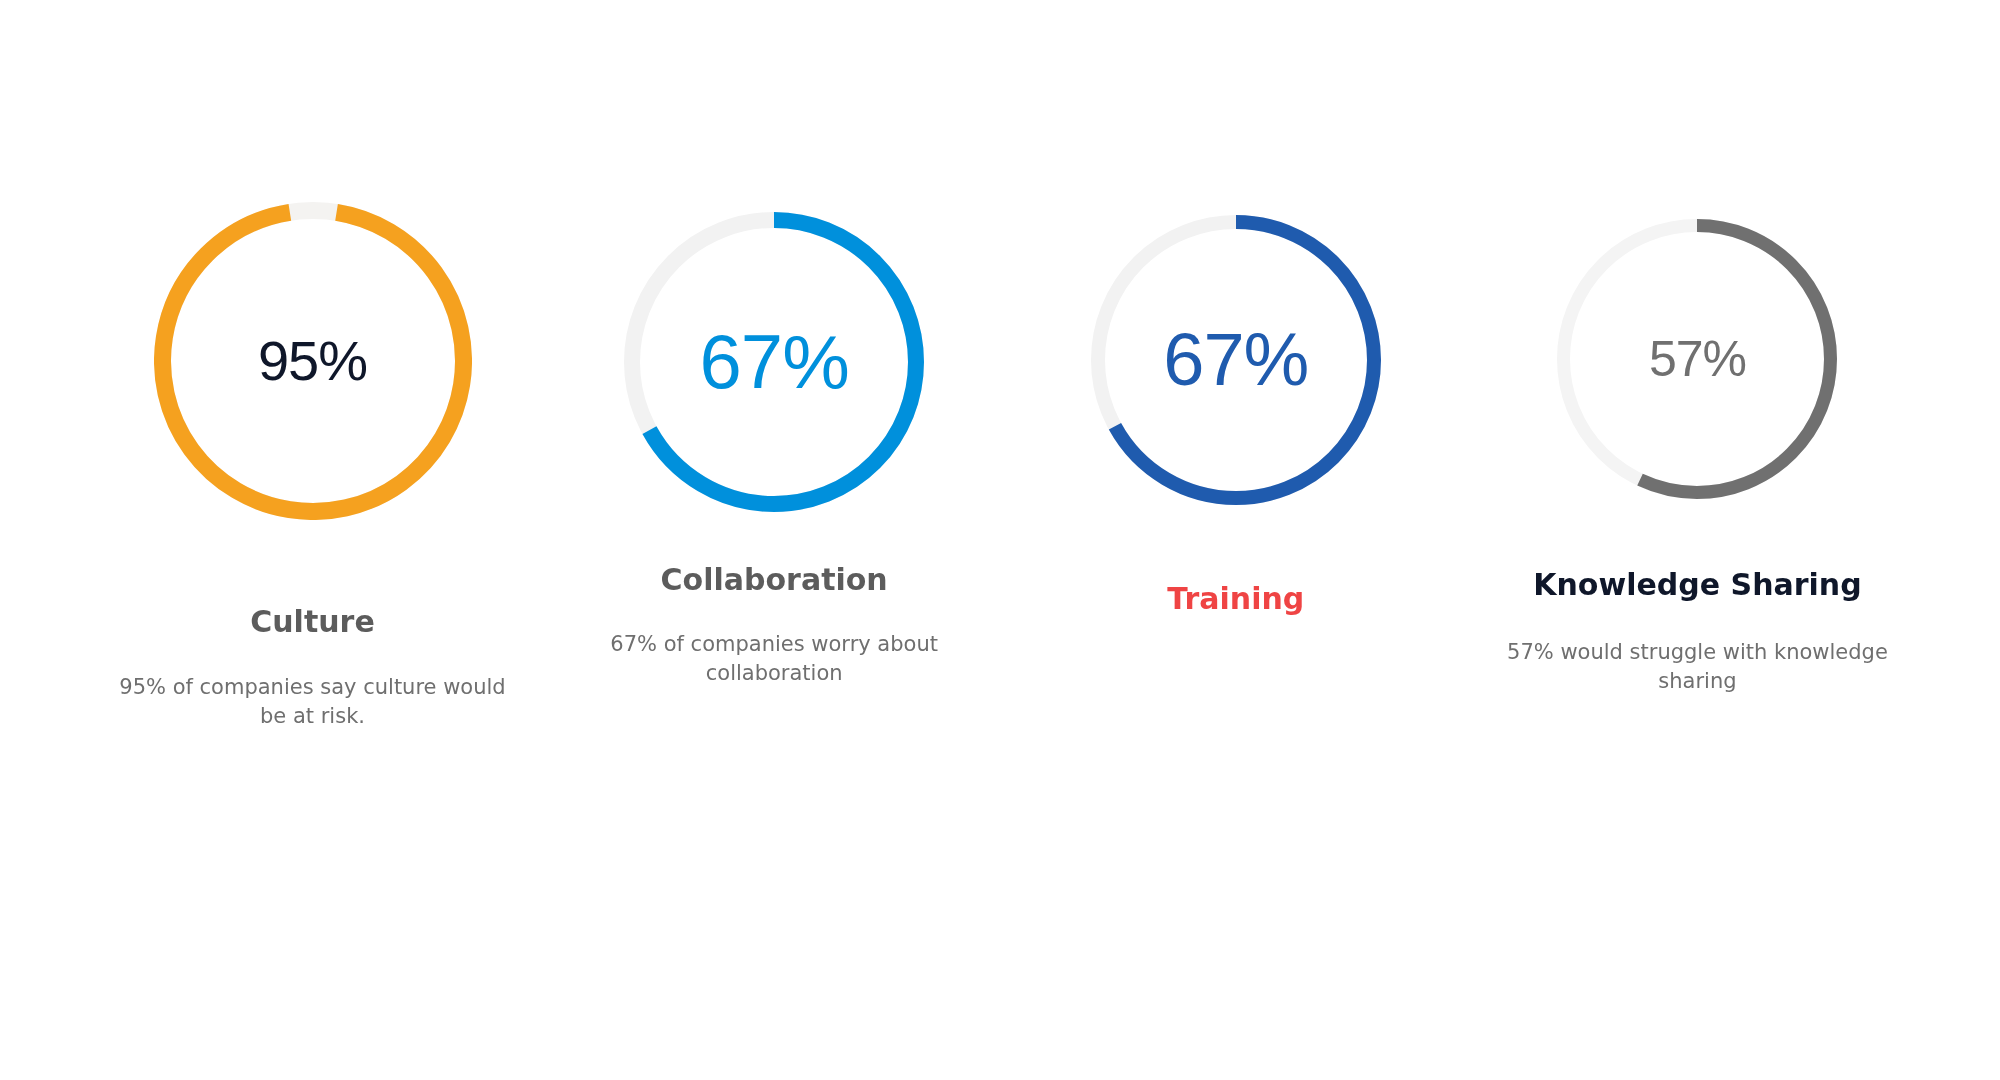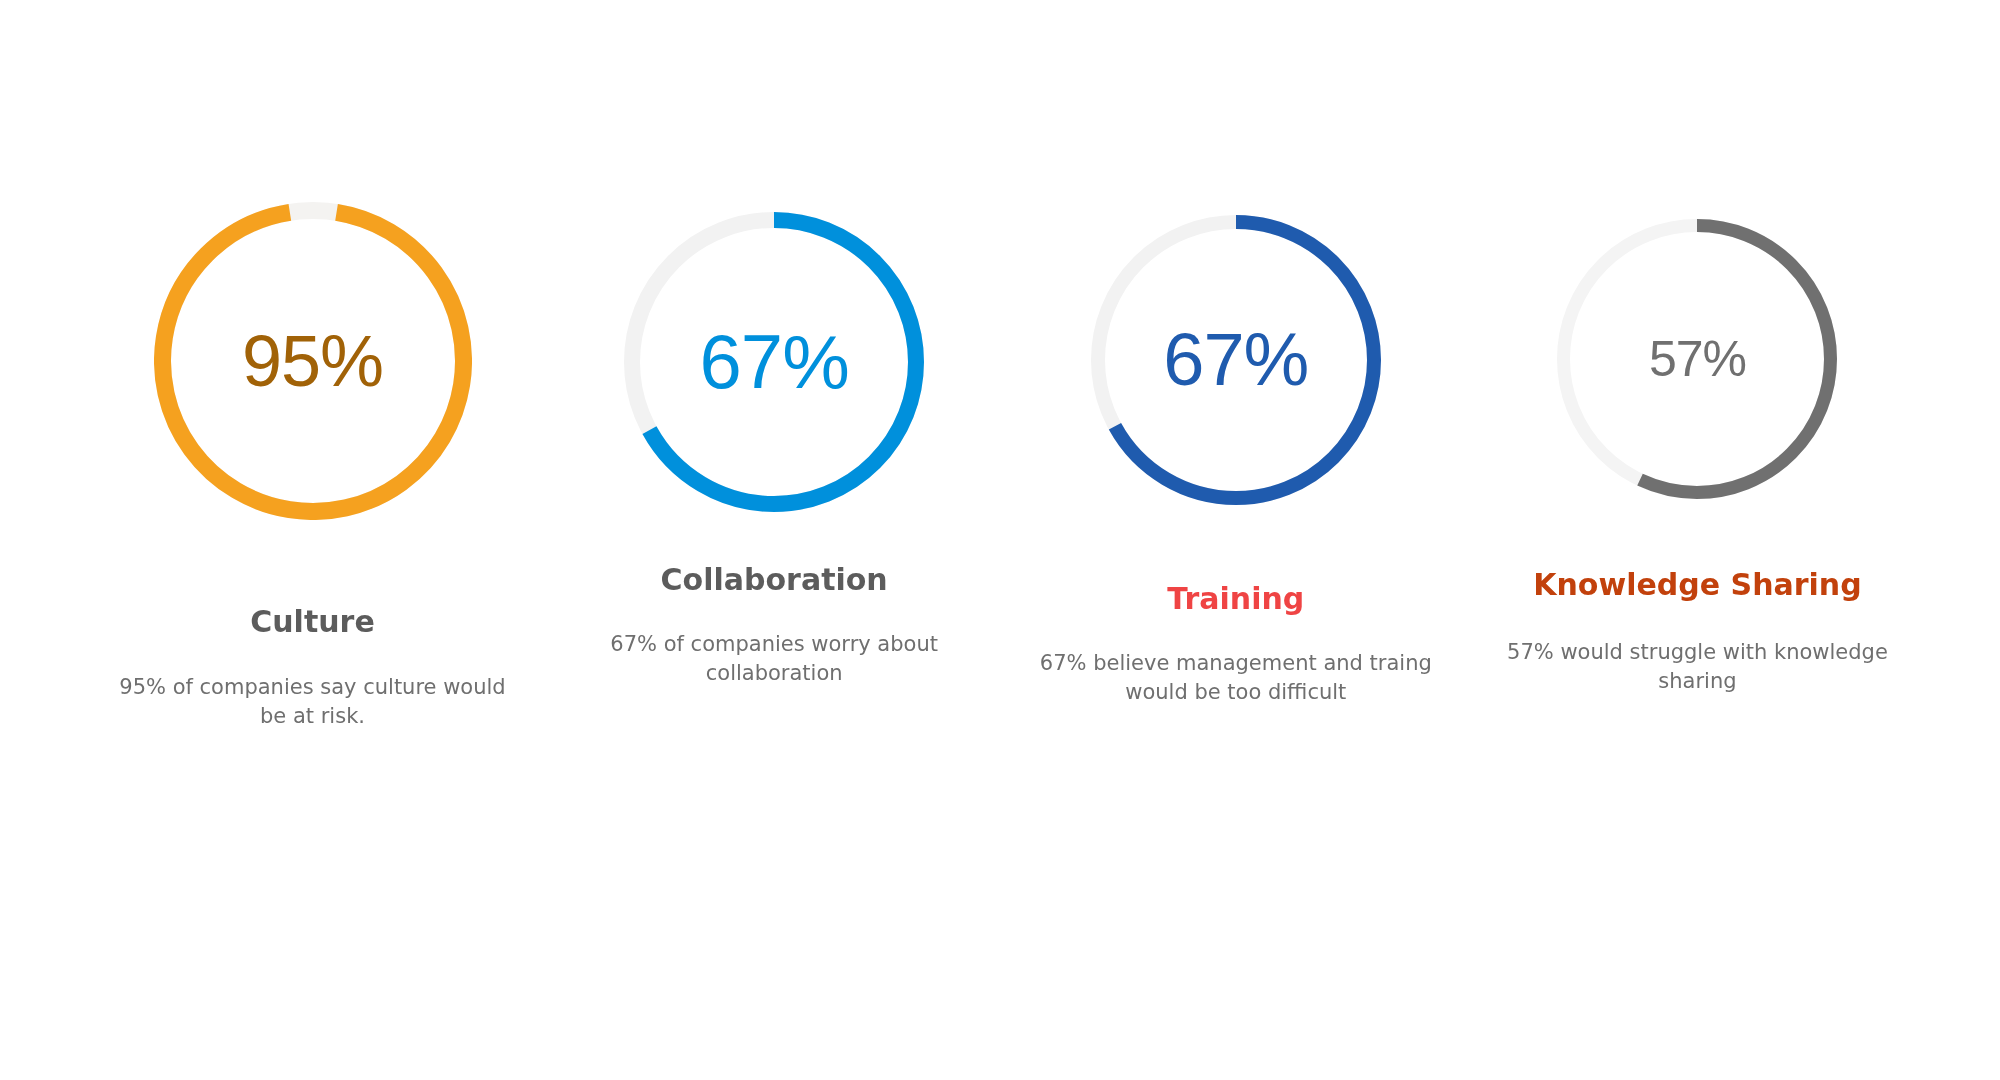--- a/index.html
+++ b/index.html
@@ -109,21 +109,21 @@
 <body>
 
 <div class="board">
   <div class="cards-row" id="cards-row">
       <div class="card c0">
         <div class="gauge-wrap" style="width: 318px; height: 318px;">
           <svg class="gauge-svg" width="318" height="318" viewBox="0 0 318 318">
             <circle cx="159" cy="159" r="150.5" fill="none" stroke="#f4f3f1" stroke-width="17"></circle>
             <circle cx="159" cy="159" r="150.5" fill="none" stroke="#f5a11f" stroke-width="17" stroke-linecap="butt" stroke-dasharray="898.3384192940013 47.28096943652645" transform="rotate(-81 159 159)"></circle>
           </svg>
-          <div class="gauge-value" style="color: #a16207; font-size: 72px;">95%</div>
+          <div class="gauge-value" style="color: #0f172a; font-size: 56px;">95%</div>
         </div>
         <div class="card-title" style="color: rgb(92, 92, 92);">Culture</div>
         <div class="card-desc" style="color: rgb(111, 111, 111);">95% of companies say culture would be at risk.</div>
       </div>
       <div class="card c1">
         <div class="gauge-wrap" style="width: 300px; height: 300px;">
           <svg class="gauge-svg" width="300" height="300" viewBox="0 0 300 300">
             <circle cx="150" cy="150" r="142" fill="none" stroke="#f2f2f2" stroke-width="16"></circle>
             <circle cx="150" cy="150" r="142" fill="none" stroke="#0090dc" stroke-width="16" stroke-linecap="butt" stroke-dasharray="597.7822501250658 294.43006349443544" transform="rotate(-90 150 150)"></circle>
           </svg>
@@ -134,27 +134,26 @@
       </div>
       <div class="card c2">
         <div class="gauge-wrap" style="width: 290px; height: 290px;">
           <svg class="gauge-svg" width="290" height="290" viewBox="0 0 290 290">
             <circle cx="145" cy="145" r="138" fill="none" stroke="#f2f2f2" stroke-width="14"></circle>
             <circle cx="145" cy="145" r="138" fill="none" stroke="#1f5bae" stroke-width="14" stroke-linecap="butt" stroke-dasharray="580.9433135018246 286.1362588889583" transform="rotate(-90 145 145)"></circle>
           </svg>
           <div class="gauge-value" style="color: rgb(31, 91, 174); font-size: 74px;">67%</div>
         </div>
         <div class="card-title" style="color: #ef4444;">Training</div>
-        <div class="card-desc" style="color: rgb(111, 111, 111);">67% believe management and traing would be too difficult</div>
       </div>
       <div class="card c3">
         <div class="gauge-wrap" style="width: 280px; height: 280px;">
           <svg class="gauge-svg" width="280" height="280" viewBox="0 0 280 280">
             <circle cx="140" cy="140" r="133.5" fill="none" stroke="#f4f4f4" stroke-width="13"></circle>
             <circle cx="140" cy="140" r="133.5" fill="none" stroke="#707070" stroke-width="13" stroke-linecap="butt" stroke-dasharray="478.1189859498306 360.6862525586442" transform="rotate(-90 140 140)"></circle>
           </svg>
           <div class="gauge-value" style="color: rgb(112, 112, 112); font-size: 50px;">57%</div>
         </div>
-        <div class="card-title" style="color: #c2410c; text-align: right;">Knowledge Sharing</div>
+        <div class="card-title" style="color: #0f172a; text-align: right;">Knowledge Sharing</div>
         <div class="card-desc" style="color: rgb(111, 111, 111);">57% would struggle with knowledge sharing</div>
       </div>
     </div>
 </div>
 
 </body></html>

